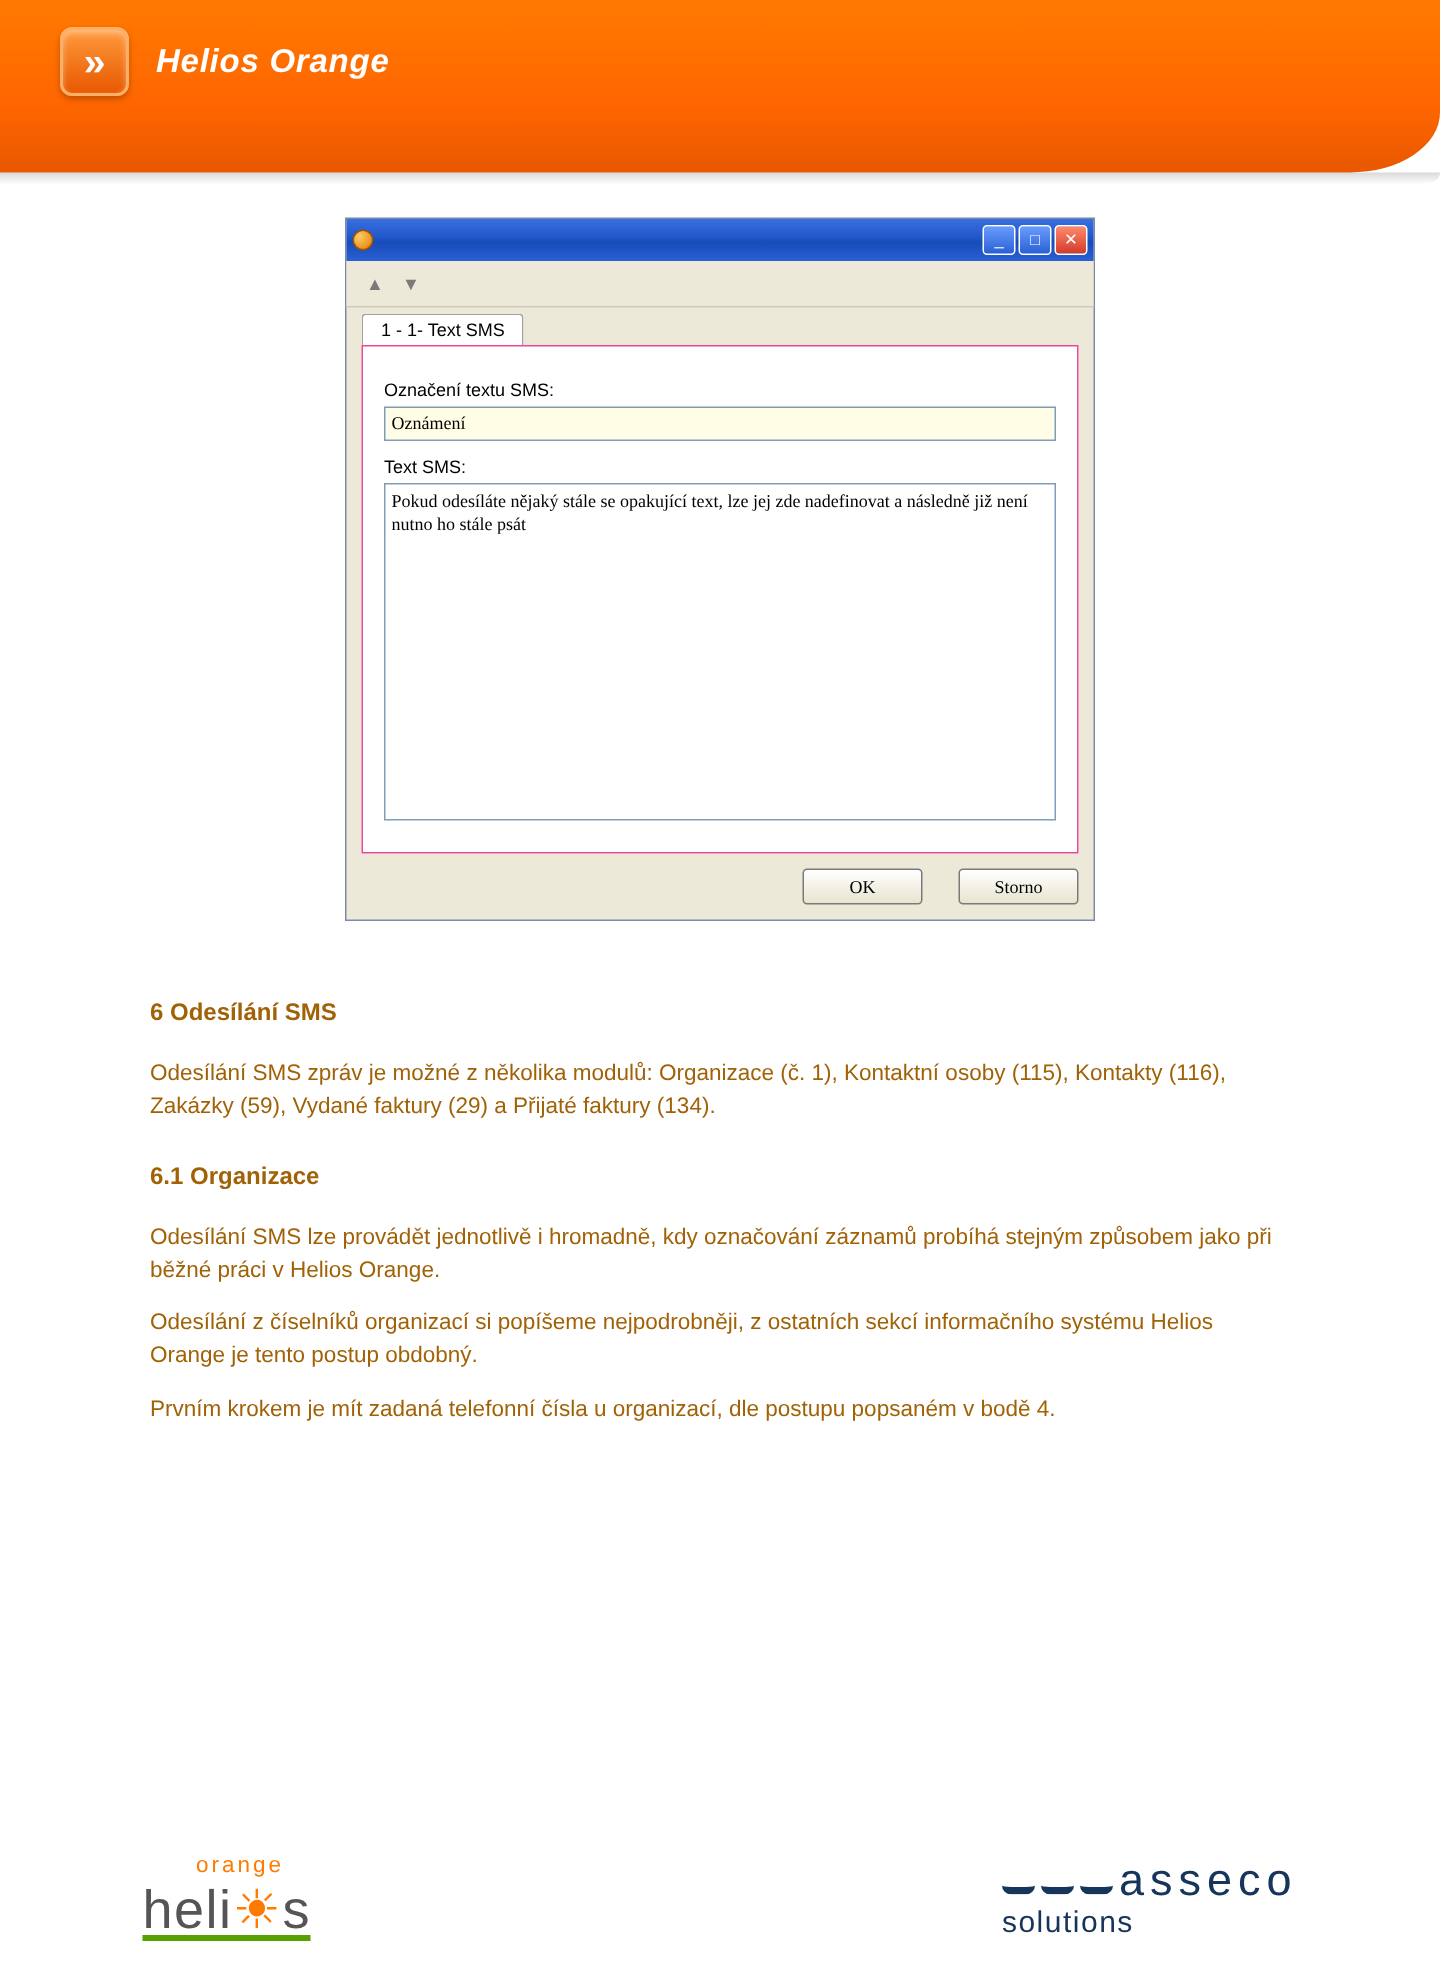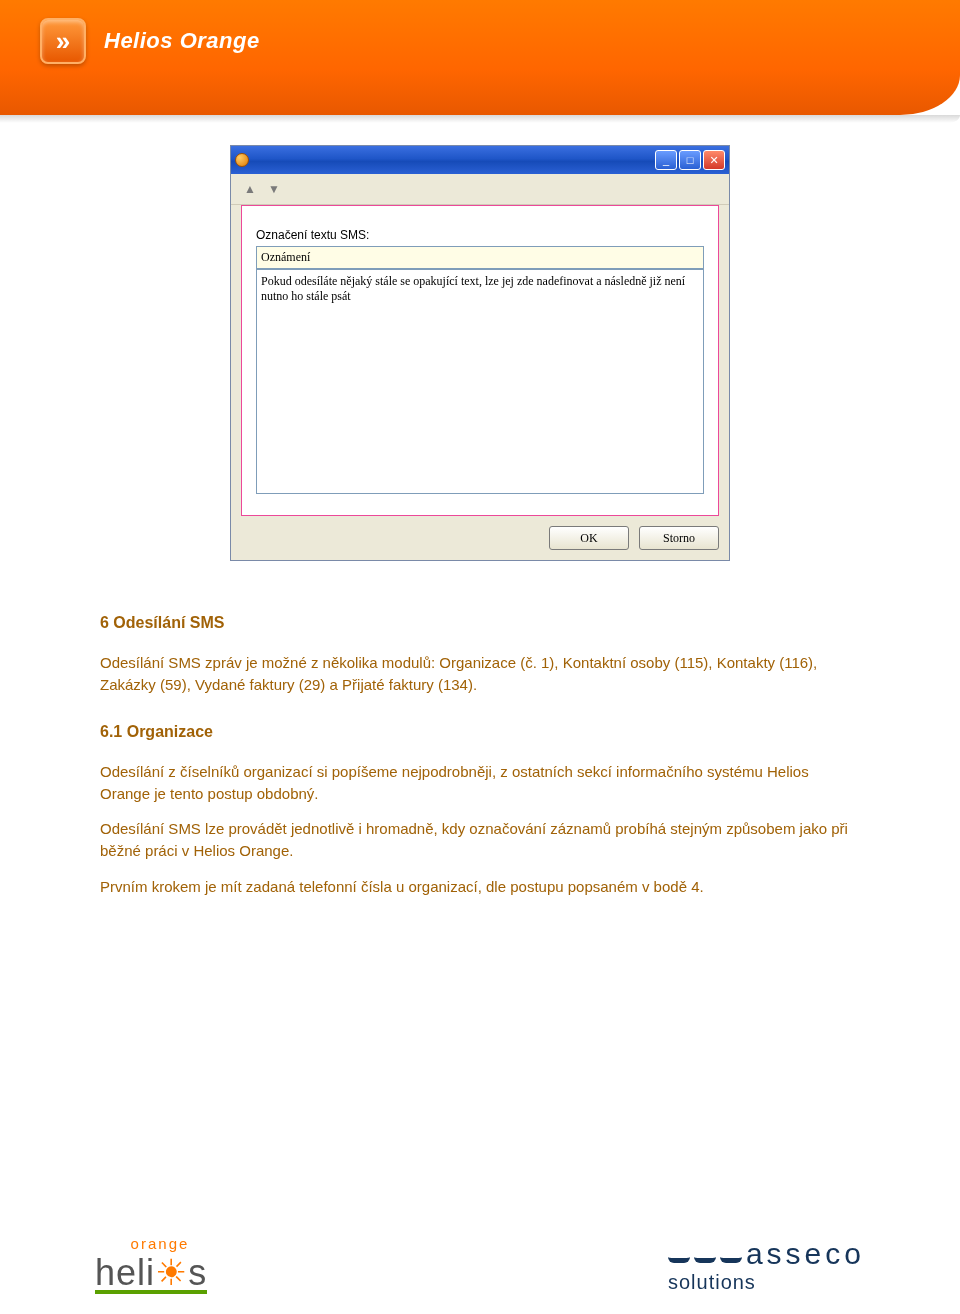--- a/index.html
+++ b/index.html
@@ -135,21 +135,21 @@
   .textarea {
     width: 100%;
     height: 225px;
     border: 1px solid #7f9db9;
     background: #fff;
     padding: 4px;
     font-family: Tahoma; font-size: 12px;
     resize: none;
   }
   .button-row {
-    display: flex; justify-content: flex-end; gap: 10px;
+    display: flex; justify-content: flex-end; gap: 24px;
     padding: 10px;
   }
   .btn {
     width: 80px; height: 24px;
     border: 1px solid #7a7a7a;
     border-radius: 3px;
     background: linear-gradient(180deg,#fff,#e8e4d0);
     font-family: Tahoma; font-size: 12px;
     cursor: default;
   }
@@ -215,37 +215,41 @@
       <div class="win-btns">
         <div class="win-btn">_</div>
         <div class="win-btn">□</div>
         <div class="win-btn close">✕</div>
       </div>
     </div>
     <div class="nav-arrows">
       <div class="nav-arrow">▲</div>
       <div class="nav-arrow">▼</div>
     </div>
+    <div class="tab-row">
+      <div class="tab">1 - 1- Text SMS</div>
+    </div>
     <div class="form-area">
       <div class="form-label">Označení textu SMS:</div>
       <input class="text-input" value="Oznámení" style="">
+      <div class="form-label">Text SMS:</div>
       <textarea class="textarea" style="">Pokud odesíláte nějaký stále se opakující text, lze jej zde nadefinovat a následně již není nutno ho stále psát</textarea>
     </div>
     <div class="button-row">
       <button class="btn">OK</button>
       <button class="btn">Storno</button>
     </div>
   </div>
 
   <div class="doc">
     <div class="h1">6  Odesílání SMS</div>
     <p class="para">Odesílání SMS zpráv je možné z několika modulů: Organizace (č. 1), Kontaktní osoby (115), Kontakty (116), Zakázky (59), Vydané faktury (29) a Přijaté faktury (134).</p>
     <div class="h2">6.1   Organizace</div>
+    <p class="para">Odesílání SMS lze provádět jednotlivě i hromadně, kdy označování záznamů probíhá stejným způsobem jako při běžné práci v Helios Orange.</p>
     <p class="para">Odesílání z číselníků organizací si popíšeme nejpodrobněji, z ostatních sekcí informačního systému Helios Orange je tento postup obdobný.</p>
-    <p class="para">Odesílání SMS lze provádět jednotlivě i hromadně, kdy označování záznamů probíhá stejným způsobem jako při běžné práci v Helios Orange.</p>
     <p class="para">Prvním krokem je mít zadaná telefonní čísla u organizací, dle postupu popsaném v bodě 4.</p>
   </div>
 
 </div>
 
 <div class="footer">
   <div class="helios-logo">
     <div class="helios-top">orange</div>
     <div class="helios-bottom">
       <span>heli</span><span class="sun">☀</span><span>s</span>

